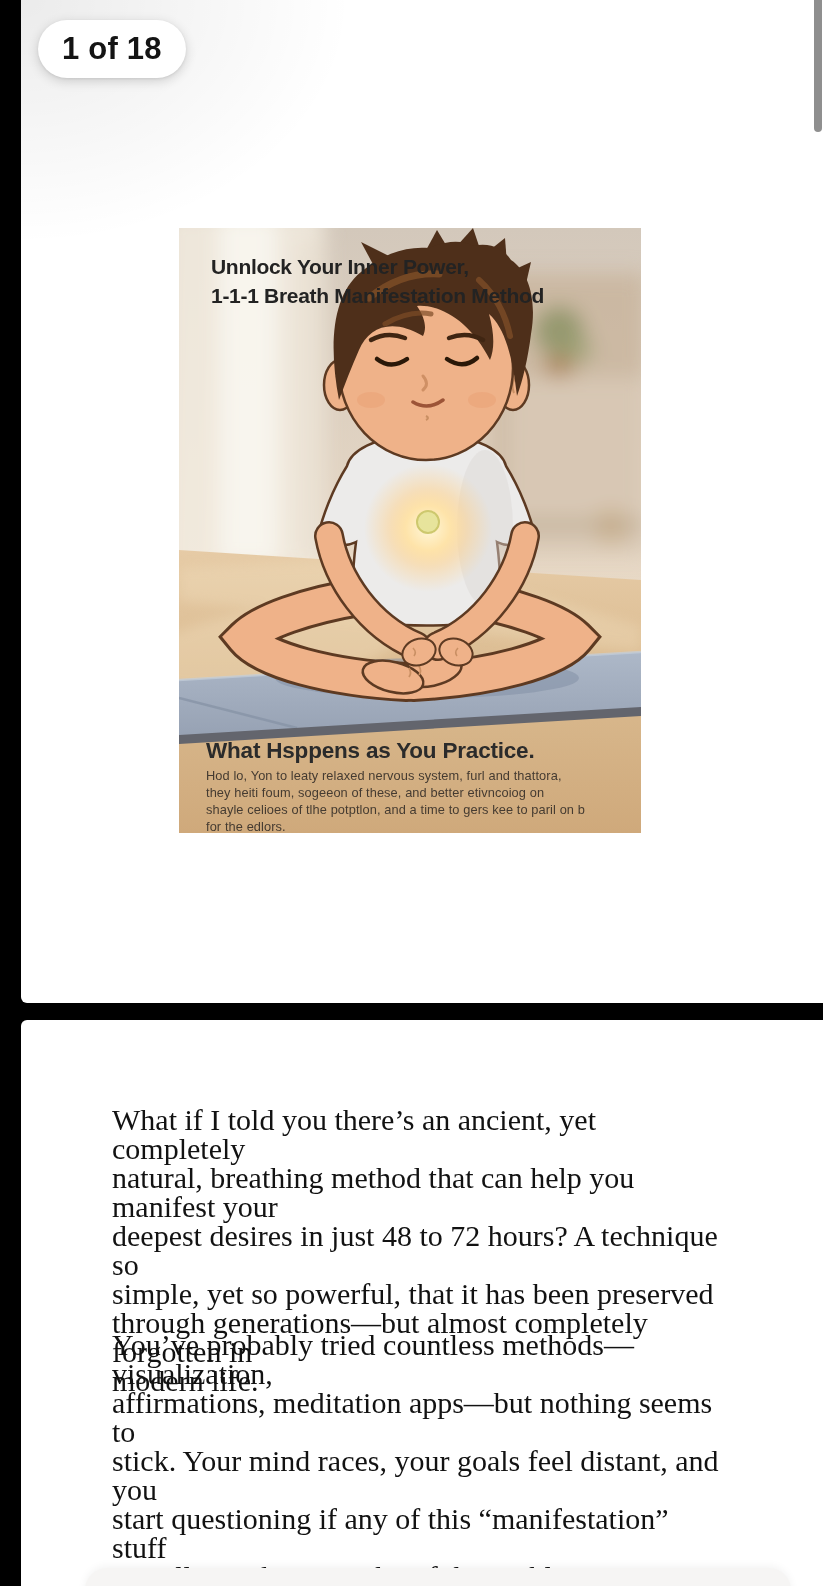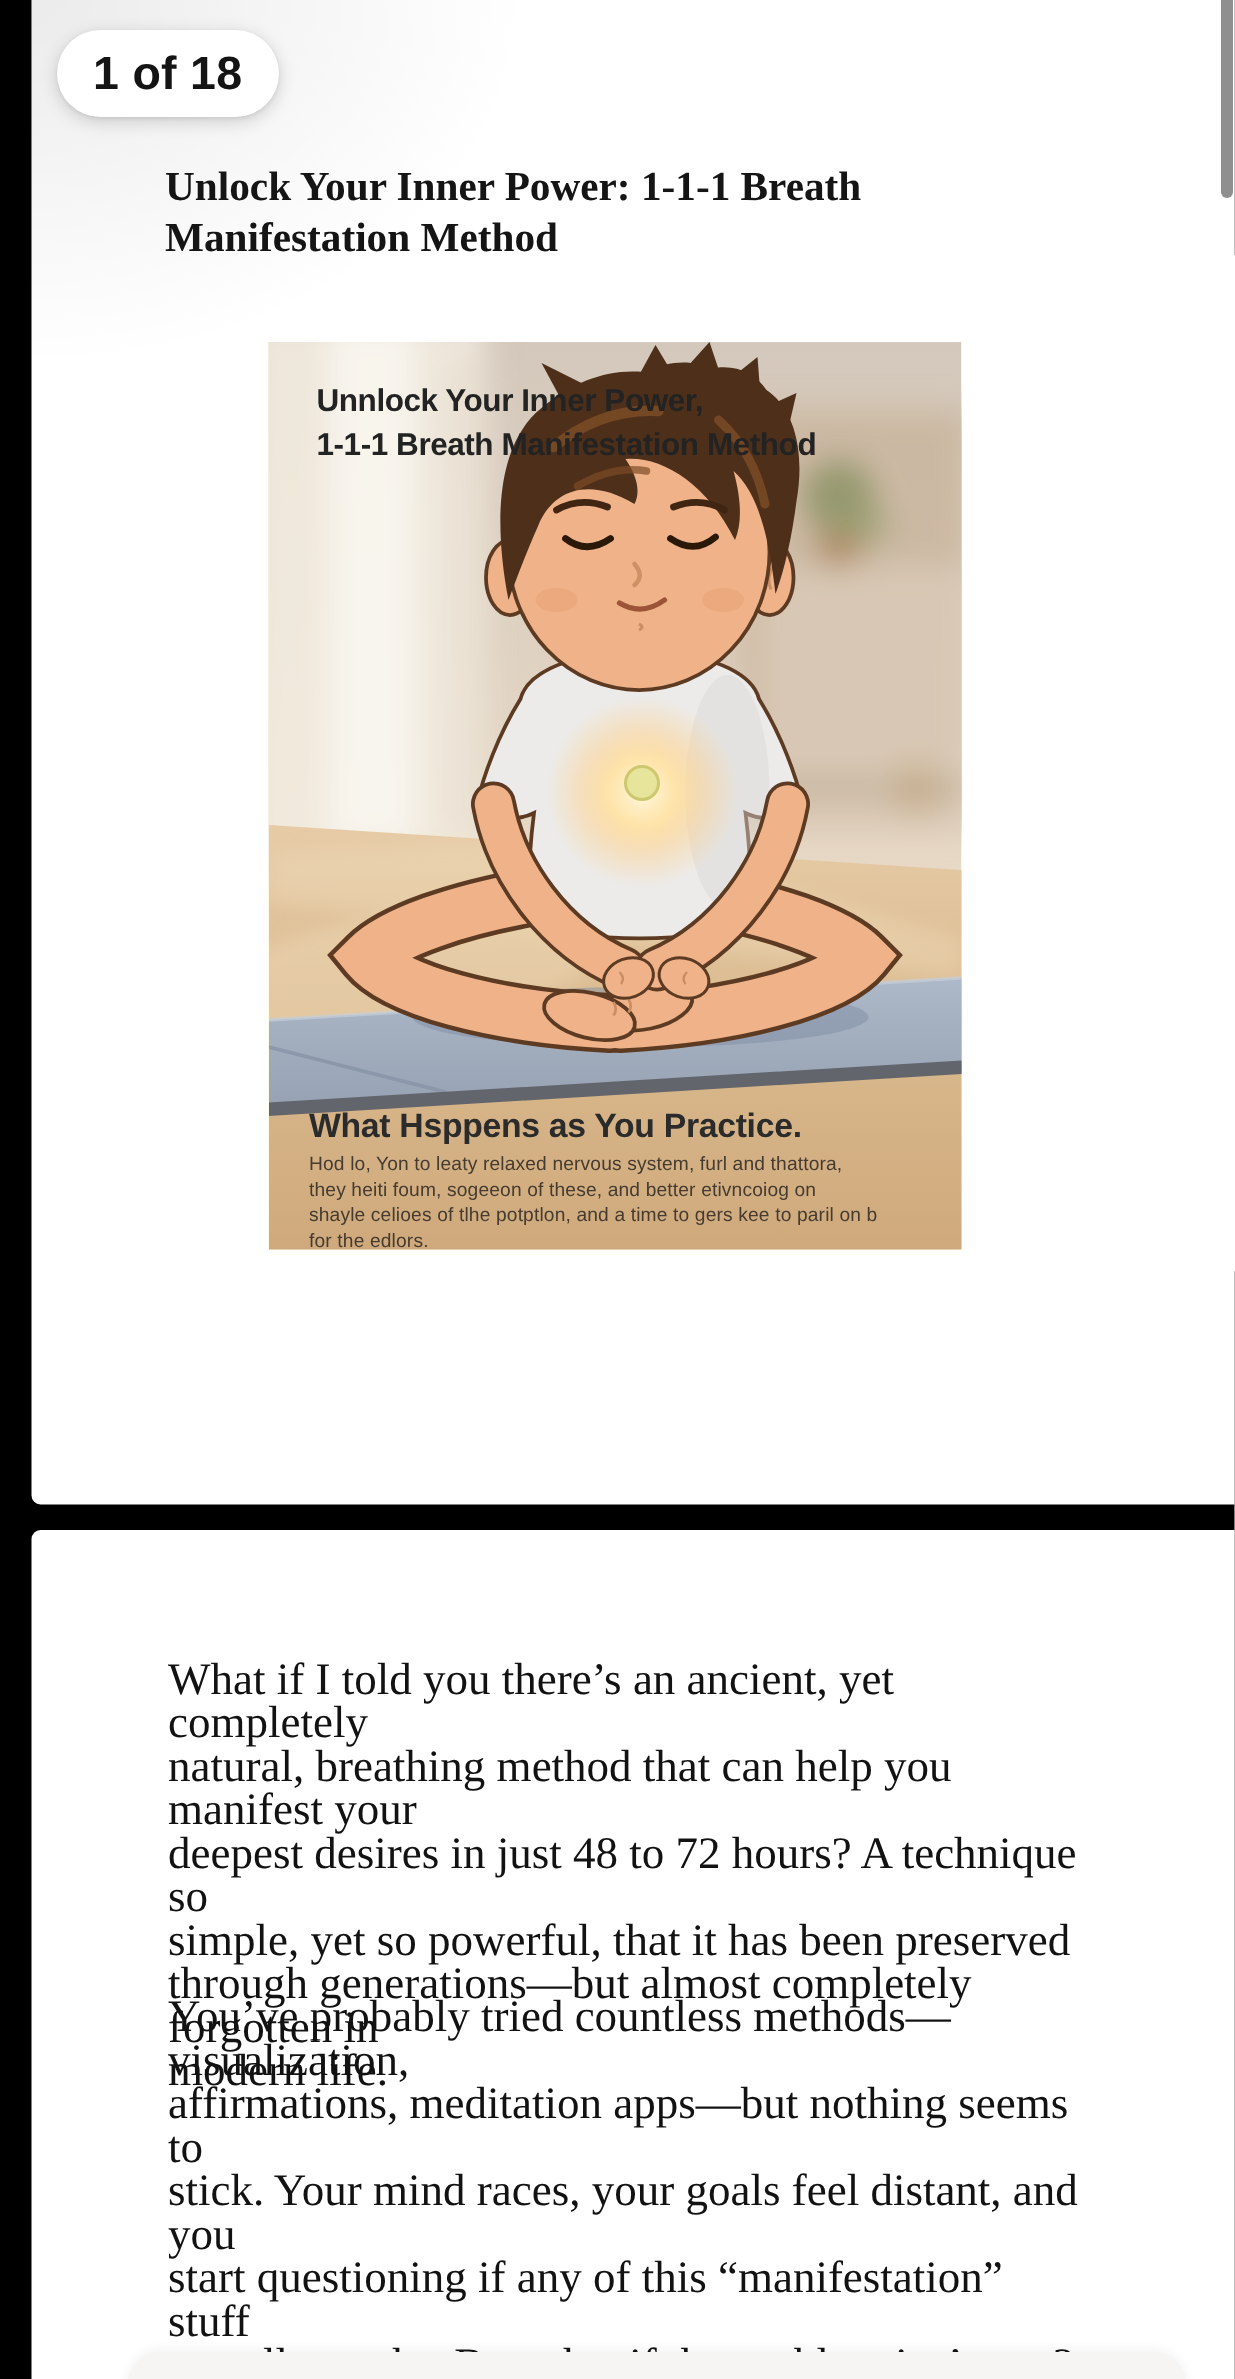--- a/index.html
+++ b/index.html
@@ -28,21 +28,21 @@
     font-size:31px;font-weight:700;color:#141414;letter-spacing:0.2px;
   }
   .doc-title{
     position:absolute;left:89px;top:107px;width:600px;
     font-family:"Liberation Serif",serif;font-weight:700;
     font-size:27.5px;line-height:34px;color:#151515;
     white-space:pre-line;
   }
   .illustration{
     position:absolute;left:158px;top:228px;width:462px;height:605px;
-    overflow:hidden;background:#fef9c3;
+    overflow:hidden;background:#8b5cf6;
   }
   .body-par{
     position:absolute;left:91px;width:612px;
     font-family:"Liberation Serif",serif;font-size:30px;line-height:29px;
     color:#121212;white-space:pre-line;
   }
   .par1{top:85px;}
   .par2{top:310px;}
   .bottom-sheet{
     position:absolute;left:64px;top:548px;width:706px;height:40px;
@@ -61,22 +61,20 @@
 </head>
 <body>
 
 <div class="page page1">
   <div class="corner-wash"></div>
 
   <div class="page-badge">
     <span>1 of 18</span>
   </div>
 
-  <div class="doc-title">Unlock Your Inner Power: 1-1-1 Breath
-Manifestation Method</div>
 
   <div class="illustration">
     <svg width="462" height="605" viewBox="0 0 462 605">
       <defs>
         <linearGradient id="bgG" x1="0" y1="0" x2="0" y2="1">
           <stop offset="0" stop-color="#d3c8bb"></stop>
             <stop offset="1" stop-color="#e8d9c6"></stop>
         </linearGradient>
         <linearGradient id="floorG" x1="0" y1="0" x2="0" y2="1">
           <stop offset="0" stop-color="#e6cba6"></stop>

